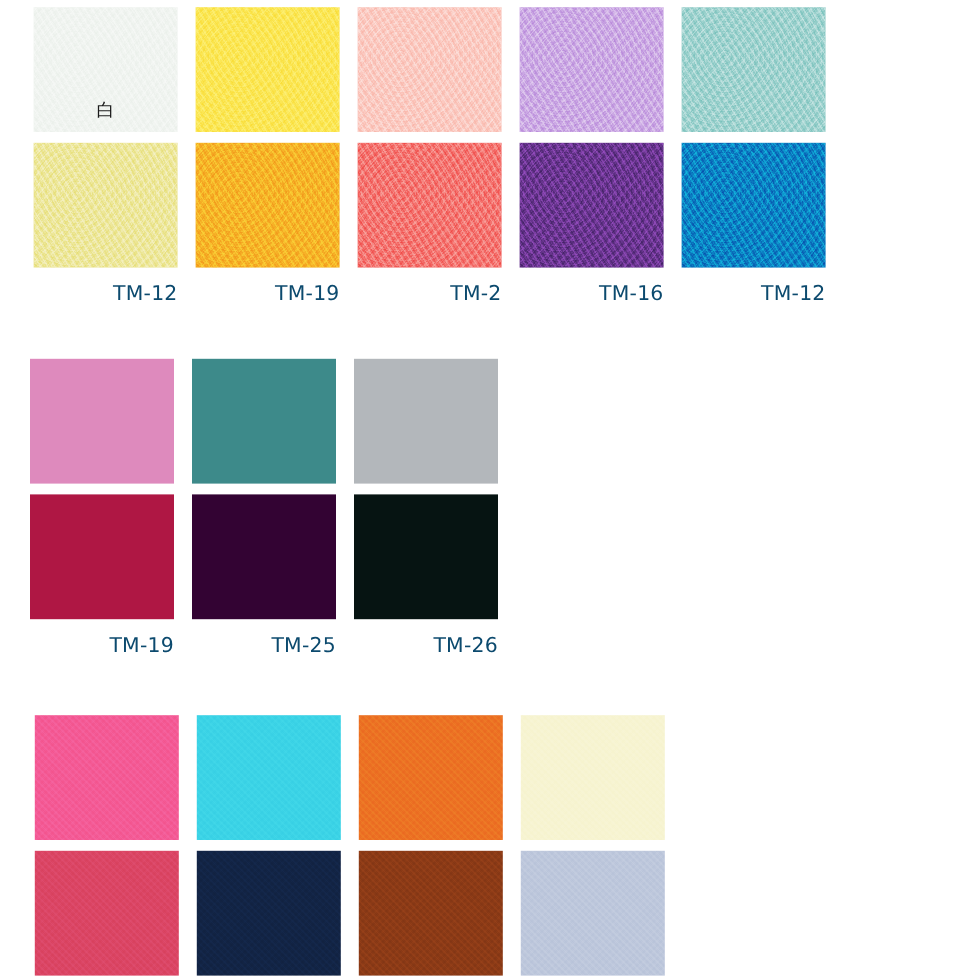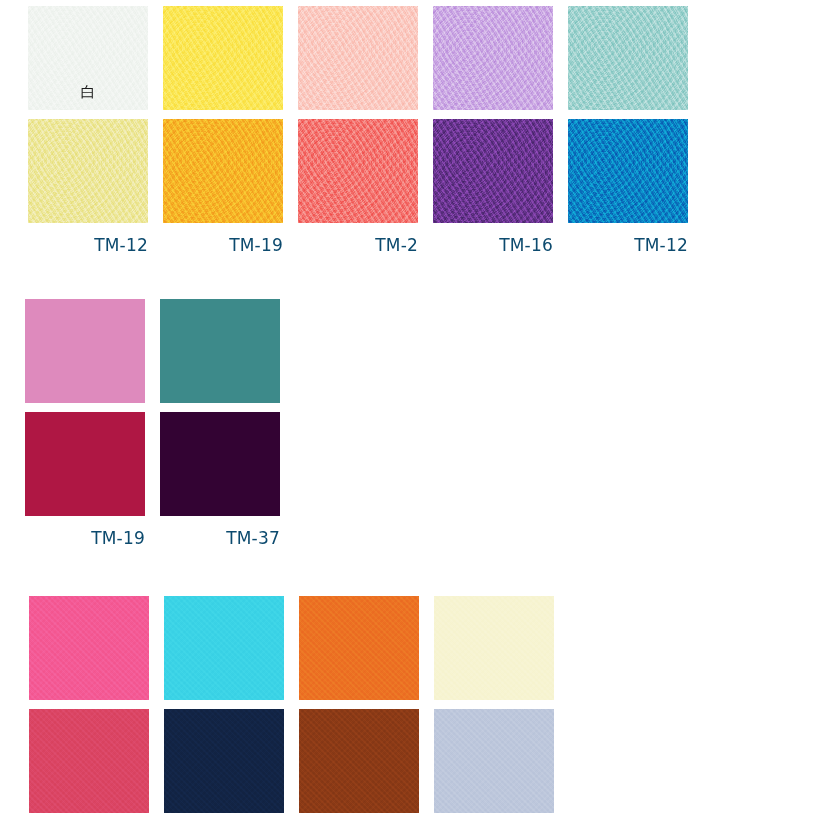--- a/index.html
+++ b/index.html
@@ -197,21 +197,30 @@
         </div>
         <div class="swatch-label">TM-19</div>
       </div>
       <div class="swatch-cell">
         <div class="chip top tex-flat" title="#3D8A8A" style="background: rgb(61, 138, 138);">
           <span class="weave"></span>
         </div>
         <div class="chip bottom tex-flat" title="#330333" style="background: rgb(51, 3, 51);">
           <span class="weave"></span>
         </div>
-        <div class="swatch-label">TM-37</div>
+        <div class="swatch-label">TM-25</div>
+      </div>
+      <div class="swatch-cell">
+        <div class="chip top tex-flat" title="#B3B7BB" style="background: rgb(179, 183, 187);">
+          <span class="weave"></span>
+        </div>
+        <div class="chip bottom tex-flat" title="#061412" style="background: rgb(6, 20, 18);">
+          <span class="weave"></span>
+        </div>
+        <div class="swatch-label">TM-26</div>
       </div>
     </div>
     <div class="swatch-row row-2" style="padding-left: 29px;">
       <div class="swatch-cell">
         <div class="chip top tex-fine" title="#F45A95" style="background: rgb(244, 90, 149);">
           <span class="weave"></span>
         </div>
         <div class="chip bottom tex-fine" title="#DB4564" style="background: rgb(219, 69, 100);">
           <span class="weave"></span>
         </div>

